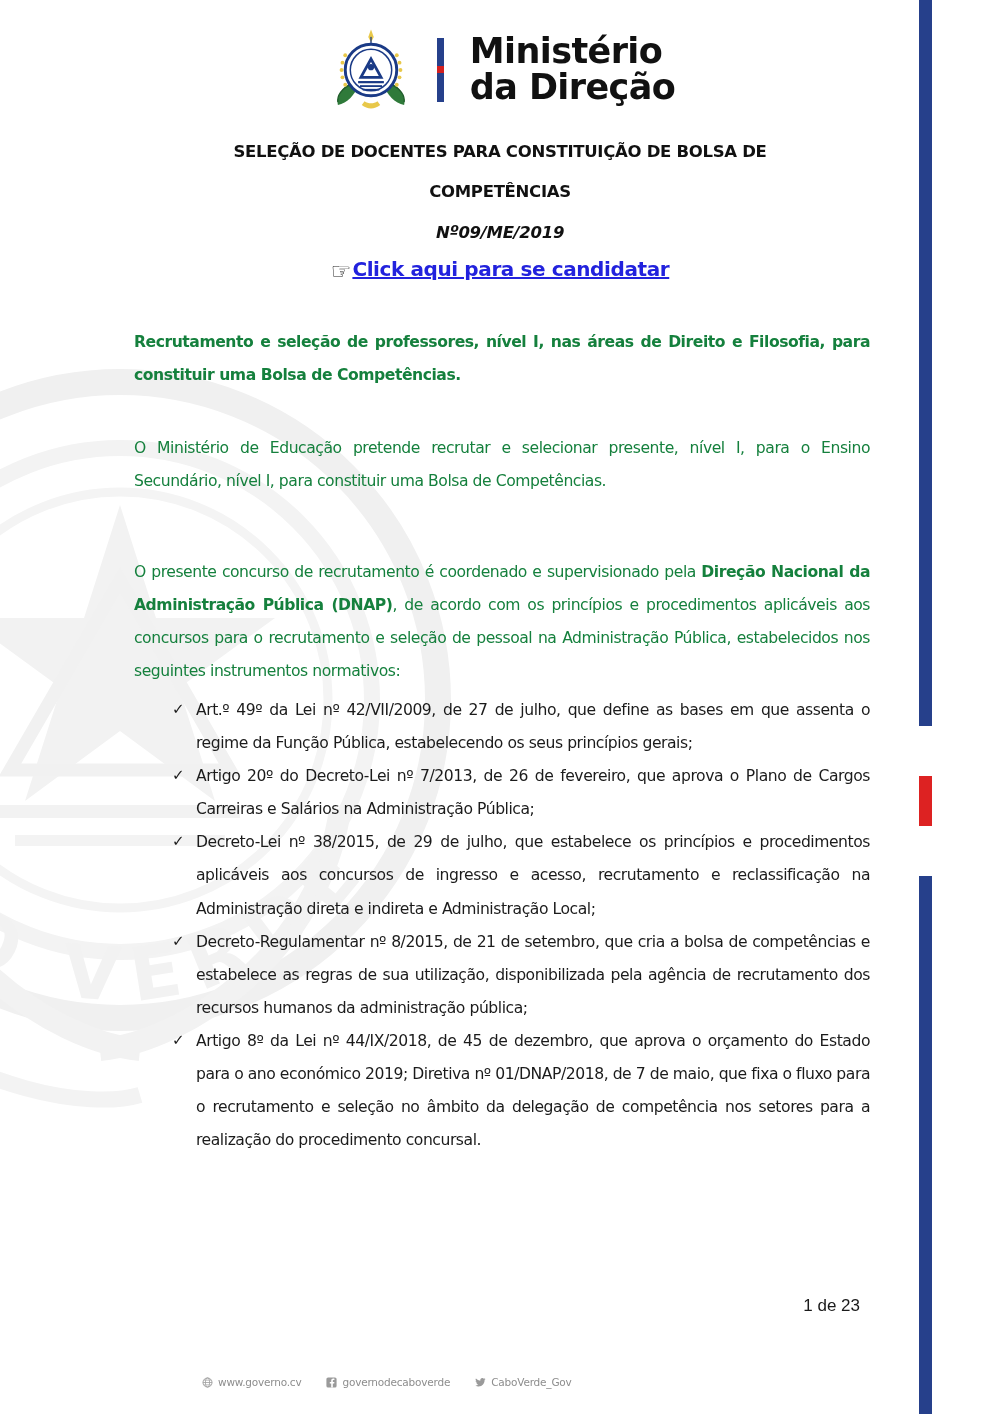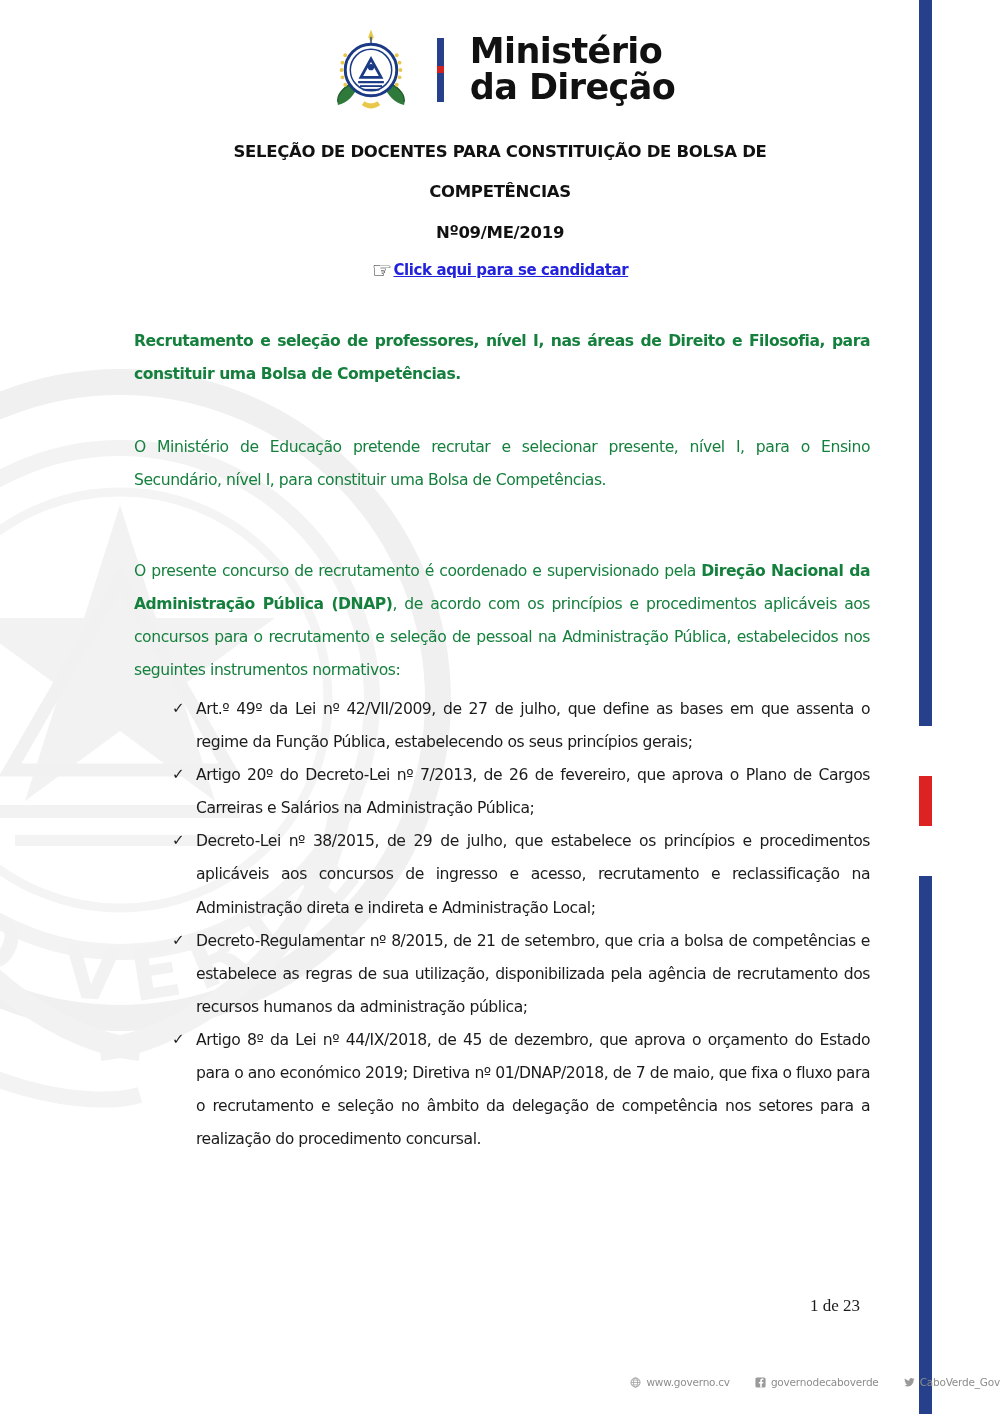--- a/index.html
+++ b/index.html
@@ -99,35 +99,36 @@
     margin-top: 22px;
   }
   .doc-subtitle {
     text-align: center;
     font-family: "DejaVu Sans", sans-serif;
     font-weight: bold;
     font-size: 16.5px;
     letter-spacing: -0.3px;
     color: #111;
     line-height: 2.45;
+    font-style: italic;
   }
   .apply-link-row {
     text-align: center;
     margin-top: 4px;
     line-height: 1.2;
   }
   .hand-icon {
     font-size: 23px;
     vertical-align: -3px;
     margin-right: 1px;
   }
   .apply-link {
     font-family: "DejaVu Sans", sans-serif;
     font-weight: bold;
-    font-size: 15px;
+    font-size: 20px;
     color: #2222dd;
     text-decoration: underline;
     letter-spacing: -0.4px;
   }
 
   
   .body-block {
     margin: 0 auto;
     width: 740px;
     padding-left: 4px;
@@ -169,34 +170,34 @@
     top: 0;
     font-size: 15px;
     color: #1b1b1b;
   }
 
   
   .page-number {
     position: absolute;
     right: 140px;
     top: 1296px;
-    font-family: Liberation Serif, serif;
+    font-family: Liberation Sans, sans-serif;
     font-size: 17px;
     color: #1b1b1b;
     z-index: 3;
   }
 
   
   .footer {
     position: absolute;
     left: 0;
     top: 1376px;
     width: 1000px;
     display: flex;
-    justify-content: flex-end;
+    justify-content: flex-start;
     padding-left: 202px;
     align-items: center;
     gap: 7px;
     z-index: 3;
   }
   .footer-item {
     display: inline-flex;
     align-items: center;
     gap: 5px;
     font-family: "DejaVu Sans", sans-serif;

